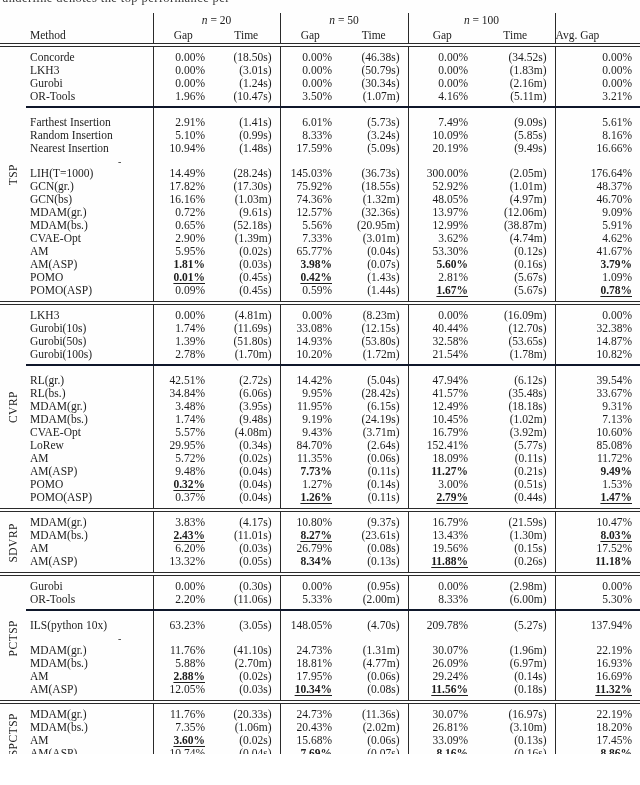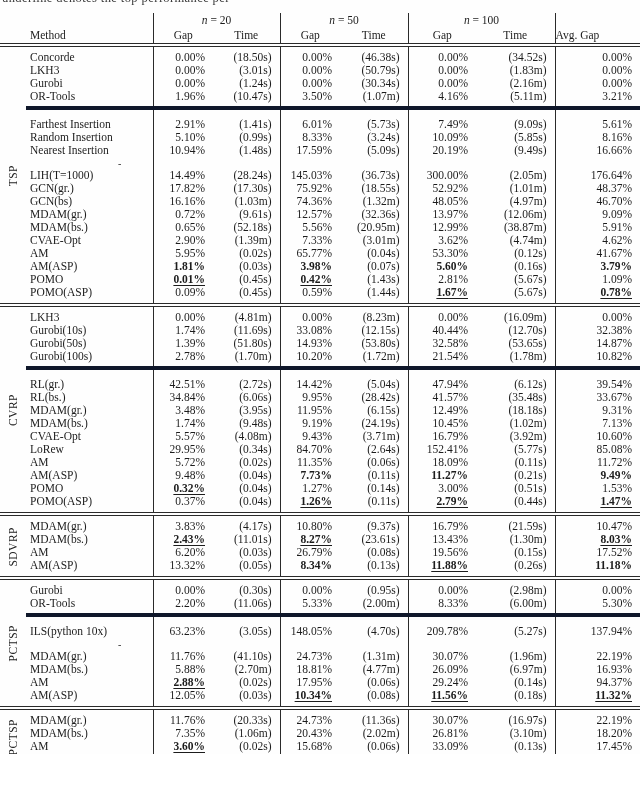--- a/index.html
+++ b/index.html
@@ -23,21 +23,21 @@
   th.sub{text-align:center;}
   th.method-h{text-align:left;padding-left:30px;margin-left:12px;}
   th.avg-h{text-align:left;padding-right:8px;}
   .bl{border-left:1px solid #2a2a2a;}
   .mi{font-style:italic;}
   td.method{text-align:left;padding-left:4px;white-space:nowrap;overflow:hidden;}
   td.v{text-align:right;padding-right:8px;white-space:nowrap;}
   tbody{border-top:4px double #2a2a2a;}
   tbody tr:first-child td{padding-top:4px;margin-top:44px;}
   tbody tr:last-child td{padding-bottom:4px;}
-  tr.rule td{border-top:4px solid #0f172a;padding-top:8px;}
+  tr.rule td{border-top:2px solid #0f172a;padding-top:8px;}
   tr:has(+ tr.rule) td{padding-bottom:3px;}
   tr.dashrow td{height:12px;line-height:11px;font-size:10px;}
   .dash{display:inline-block;margin-left:88px;color:#2a2a2a;}
   td.seclabel{text-align:center;vertical-align:middle;padding:0;}
   .vert{
     display:inline-block;writing-mode:vertical-lr;transform:rotate(180deg);
     font-size:11.5px;letter-spacing:.5px;white-space:nowrap;
   }
   .b{font-weight:bold;}
   .u{text-decoration:underline;text-underline-offset:2px;text-decoration-thickness:1px;font-weight:bold;}
@@ -514,21 +514,21 @@
           <td class="v bl"><span class="">16.93%</span></td>
         </tr>
         <tr>
           <td class="method">AM</td>
           <td class="v bl"><span class="u">2.88%</span></td>
           <td class="v"><span class="">(0.02s)</span></td>
           <td class="v bl"><span class="">17.95%</span></td>
           <td class="v"><span class="">(0.06s)</span></td>
           <td class="v bl"><span class="">29.24%</span></td>
           <td class="v"><span class="">(0.14s)</span></td>
-          <td class="v bl"><span class="">94.37%</span></td>
+          <td class="v bl"><span class="">16.69%</span></td>
         </tr>
         <tr>
           <td class="method">AM(ASP)</td>
           <td class="v bl"><span class="">12.05%</span></td>
           <td class="v"><span class="">(0.03s)</span></td>
           <td class="v bl"><span class="b u">10.34%</span></td>
           <td class="v"><span class="">(0.08s)</span></td>
           <td class="v bl"><span class="b u">11.56%</span></td>
           <td class="v"><span class="">(0.18s)</span></td>
           <td class="v bl"><span class="b u">11.32%</span></td>

